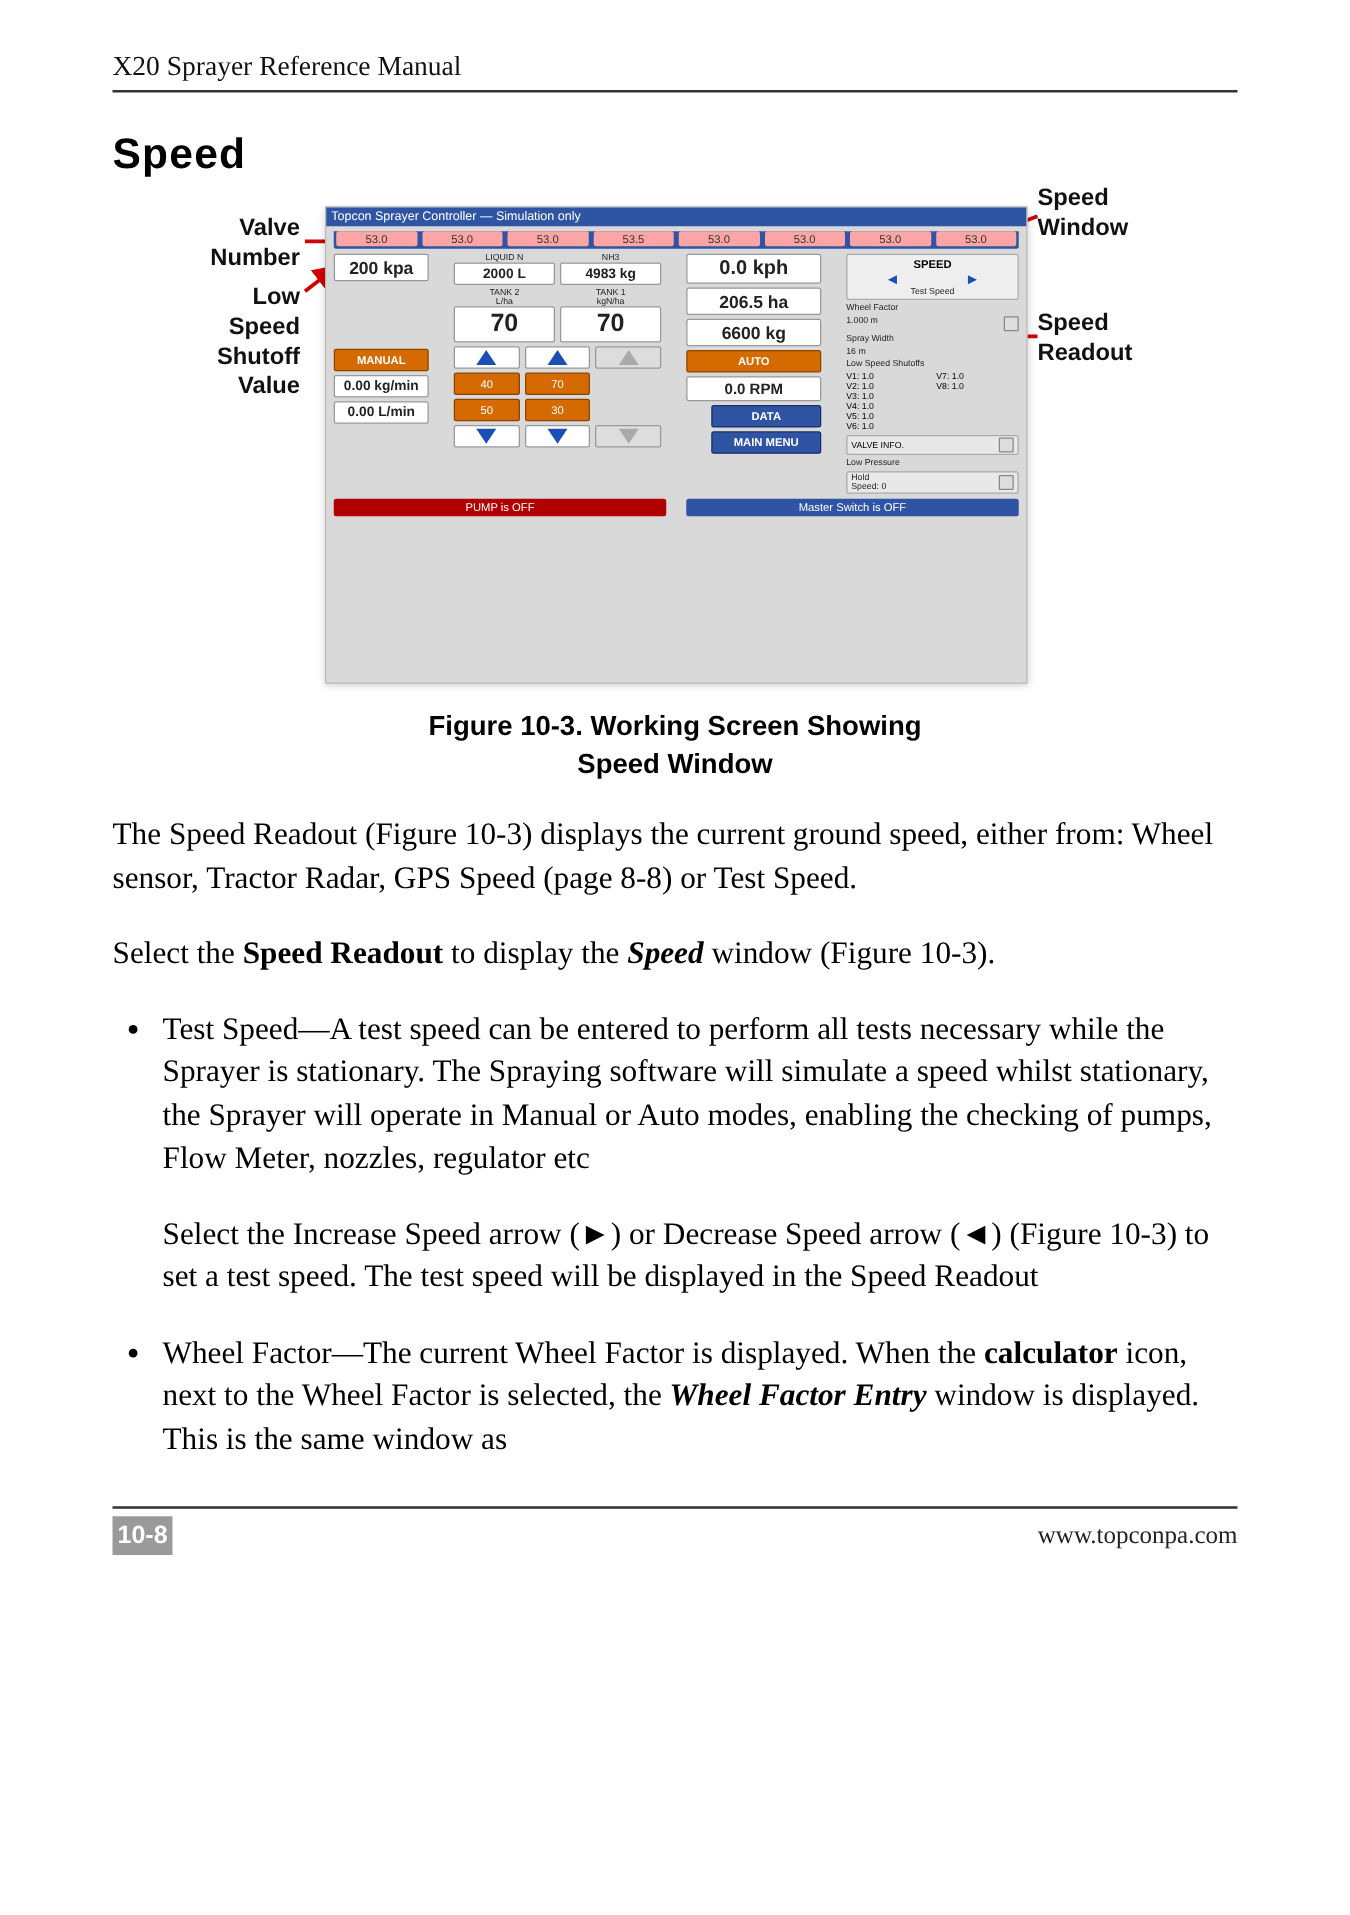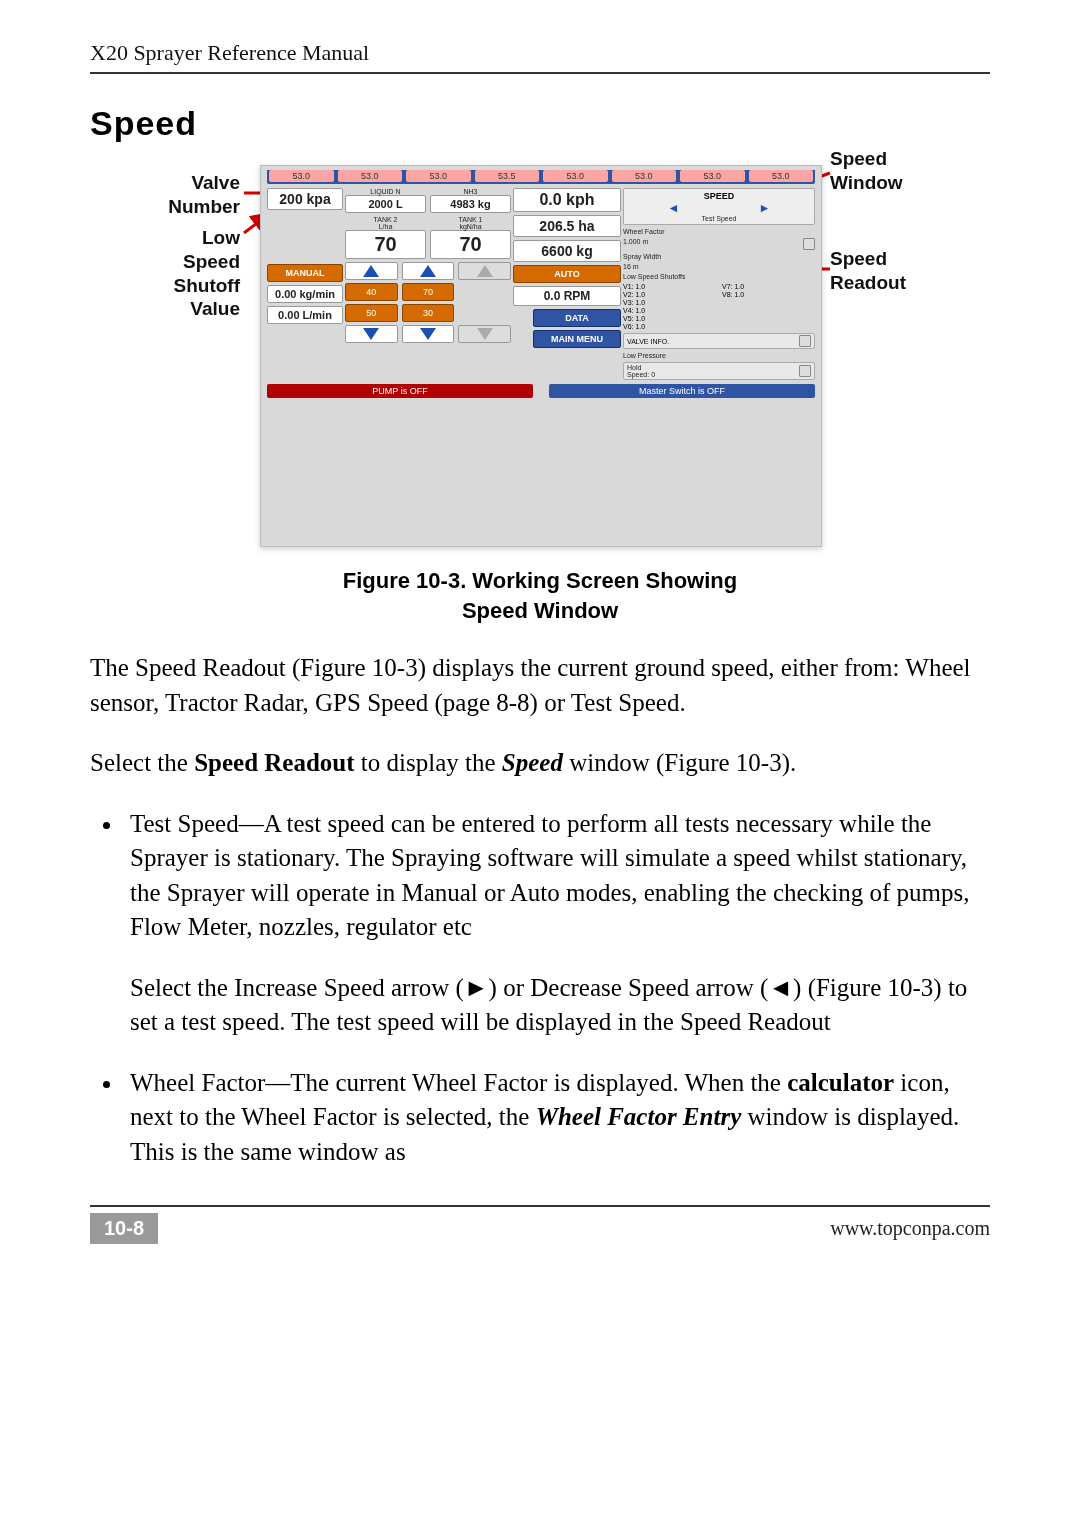--- a/index.html
+++ b/index.html
@@ -87,21 +87,21 @@
   .valnum-row { background: #2e54a3; padding-top: 0; border-radius: 0 0 2px 2px; }
   .vnum {
     flex: 1;
     background: #fca5a5;
     border-radius: 2px;
     color: #333;
     text-align: center;
     font-size: 9px;
     padding: 1px 0;
   }
-  .mid { display: flex; gap: 2px; margin-top: 4px; justify-content: center; }
+  .mid { display: flex; gap: 20px; margin-top: 4px; justify-content: center; }
   .col { display: flex; flex-direction: column; gap: 3px; }
   .col.left { width: 76px; }
   .col.center { width: 166px; }
   .col.read { width: 108px; }
   .col.side { flex: 1; }
   .cell {
     background: #fff;
     border: 1px solid #999;
     border-radius: 2px;
     text-align: center;
@@ -167,21 +167,21 @@
     padding-top: 6px;
     display: flex;
     justify-content: space-between;
     align-items: center;
     font-size: 20px;
     color: #222;
   }
   .pagenum-box {
     background: #9a9a9a;
     color: #fff;
-    padding: 4px 14px;
+    padding: 4px 4px;
     font-weight: 700;
     font-family: Arial, Helvetica, sans-serif;
   }
 </style>
 </head>
 <body>
 
 <div class="page">
   <div class="running-head">
     <span>X20 Sprayer Reference Manual</span>
@@ -211,20 +211,21 @@
           <path d="M0,0 L10,5 L0,10 z" fill="#d00000"></path>
         </marker>
       </defs>
       <line x1="104" y1="40" x2="154" y2="40" stroke="#d00000" stroke-width="3" marker-end="url(#ar)"></line>
       <line x1="104" y1="80" x2="130" y2="60" stroke="#d00000" stroke-width="3" marker-end="url(#ar)"></line>
       <line x1="690" y1="20" x2="582" y2="60" stroke="#d00000" stroke-width="3" marker-end="url(#ar)"></line>
       <line x1="690" y1="116" x2="490" y2="116" stroke="#d00000" stroke-width="3" marker-end="url(#ar)"></line>
     </svg>
 
     <div class="shot">
+      <div class="titlebar">Topcon Sprayer Controller — Simulation only</div>
       <div class="shot-inner">
 
         <div class="valnum-row">
           <div class="vnum">53.0</div>
           <div class="vnum">53.0</div>
           <div class="vnum">53.0</div>
           <div class="vnum">53.5</div>
           <div class="vnum">53.0</div>
           <div class="vnum">53.0</div>
           <div class="vnum">53.0</div>

